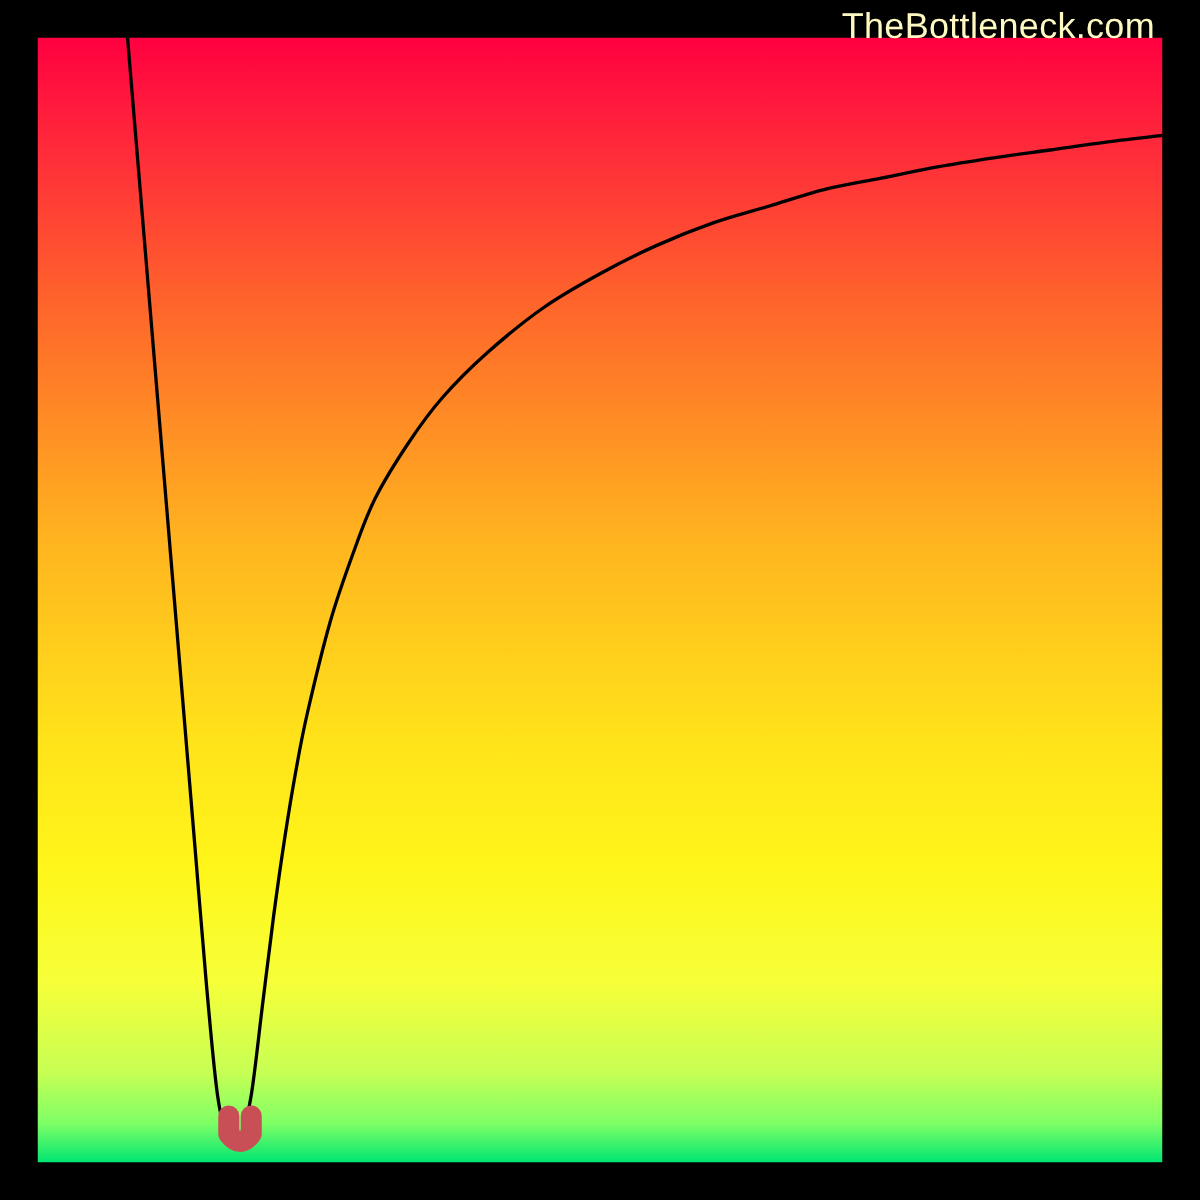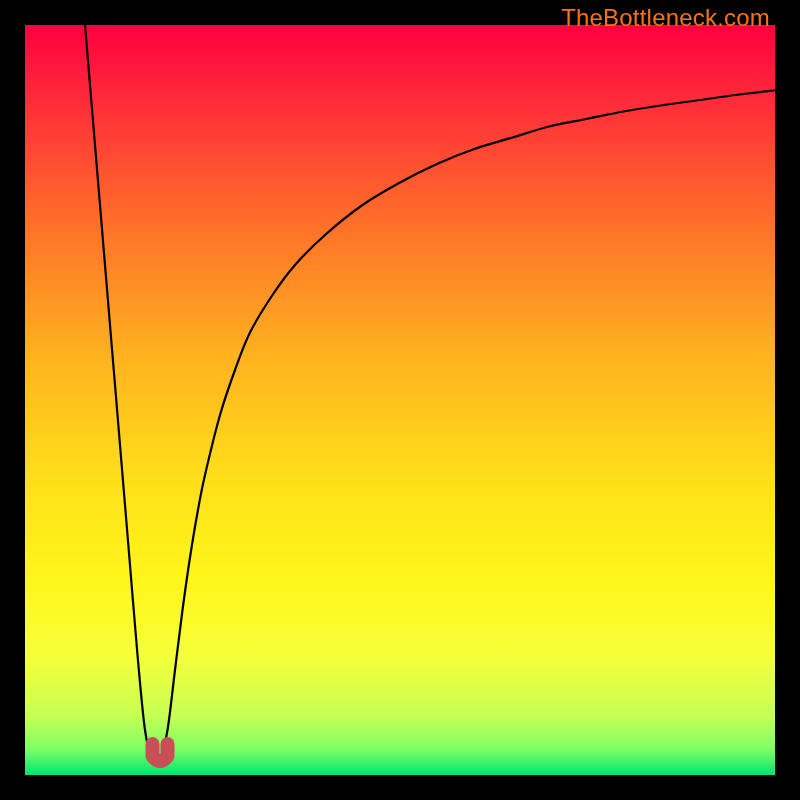--- a/index.html
+++ b/index.html
@@ -23,21 +23,21 @@
     position: absolute;
     left: 0;
     top: 0;
     width: 750px;
     height: 750px;
   }
   .watermark {
     position: absolute;
     top: 4px;
     right: 30px;
-    color: #f97316;
+    color: #fef9c3;
     font-size: 24px;
     font-weight: 500;
     letter-spacing: 0.2px;
   }
 </style>
 </head>
 <body>
 
 <div class="frame">
   <svg class="plot" viewBox="0 0 750 750" preserveAspectRatio="none">

